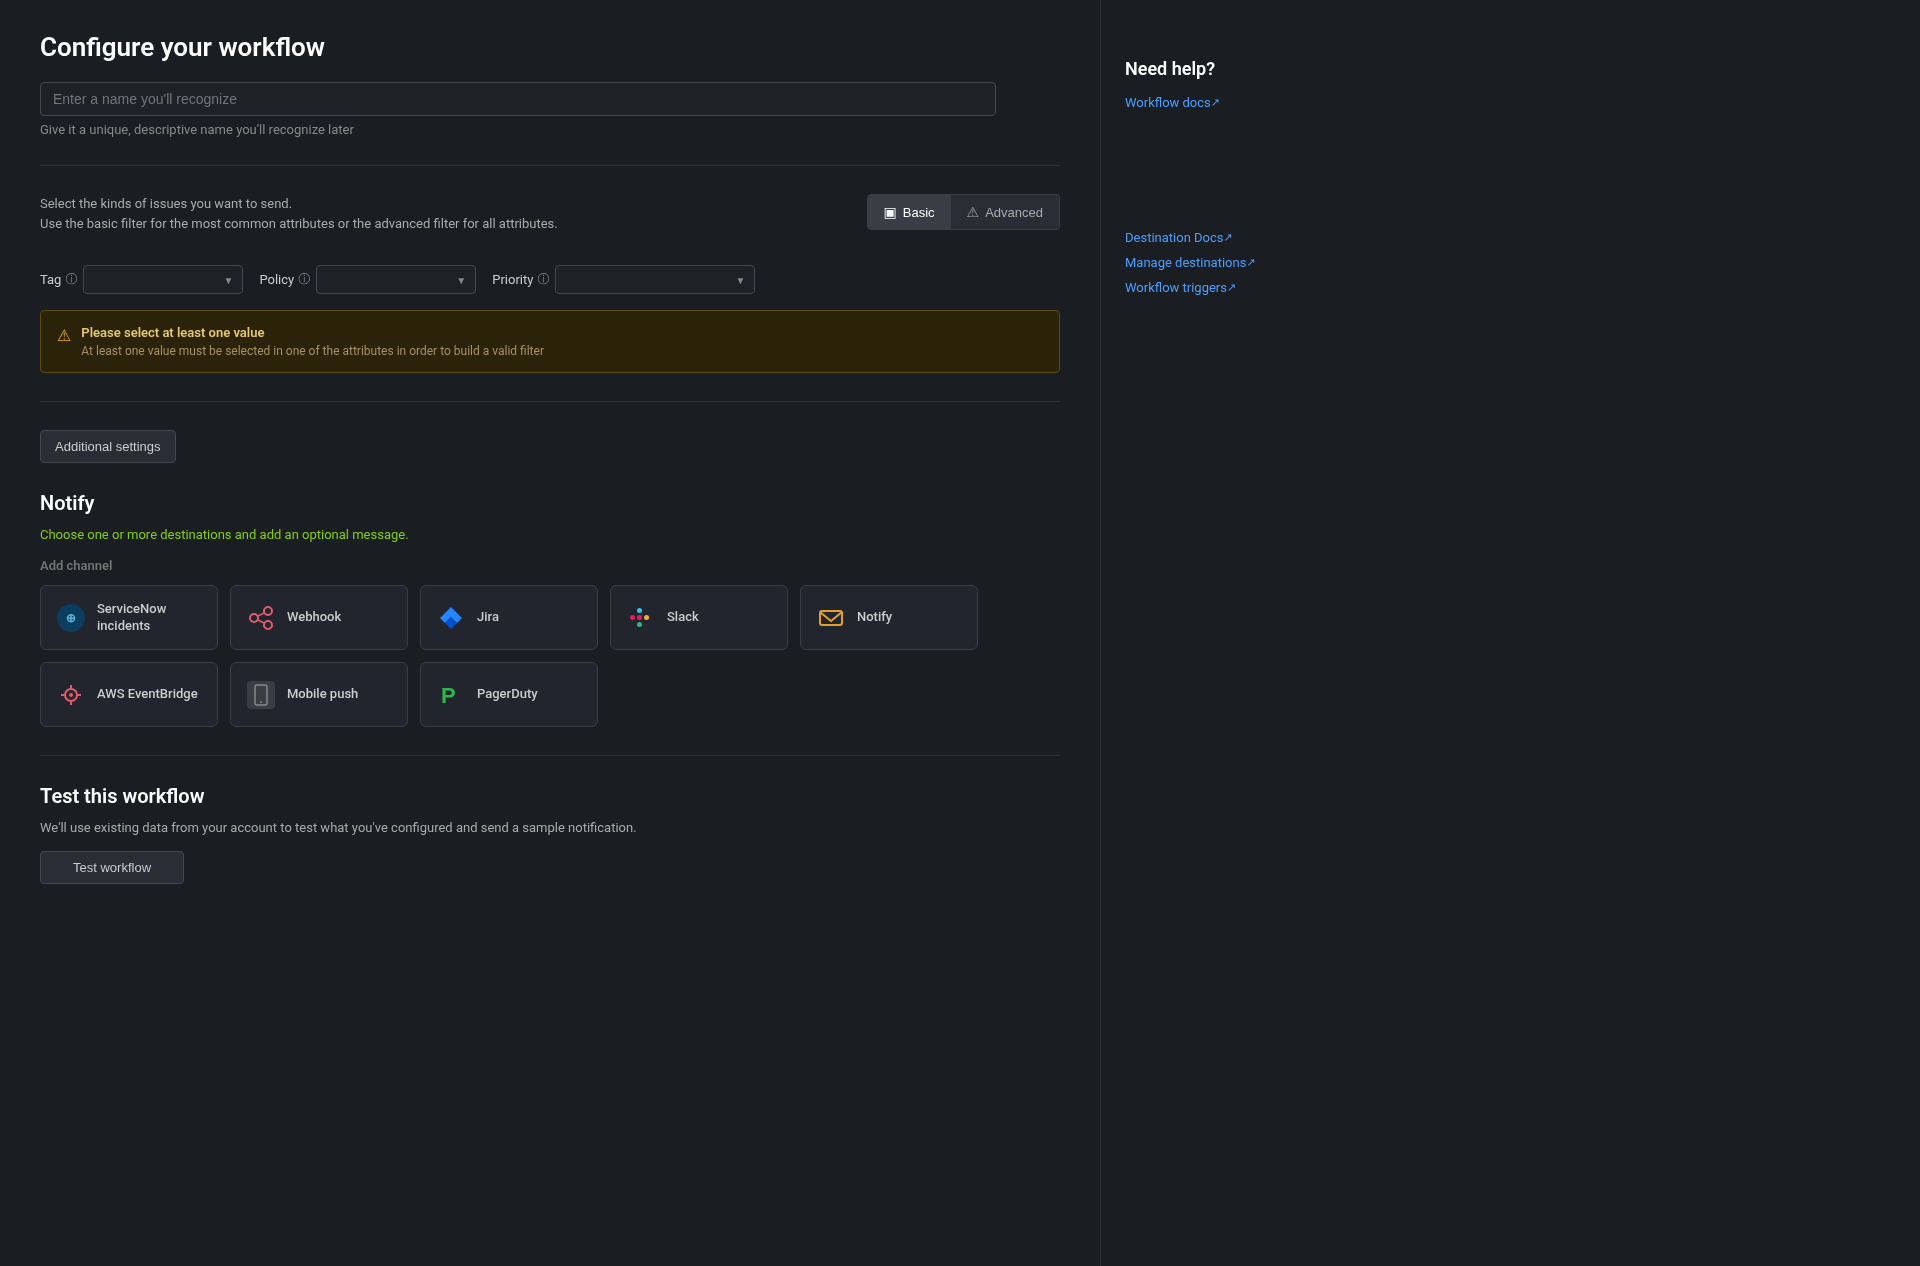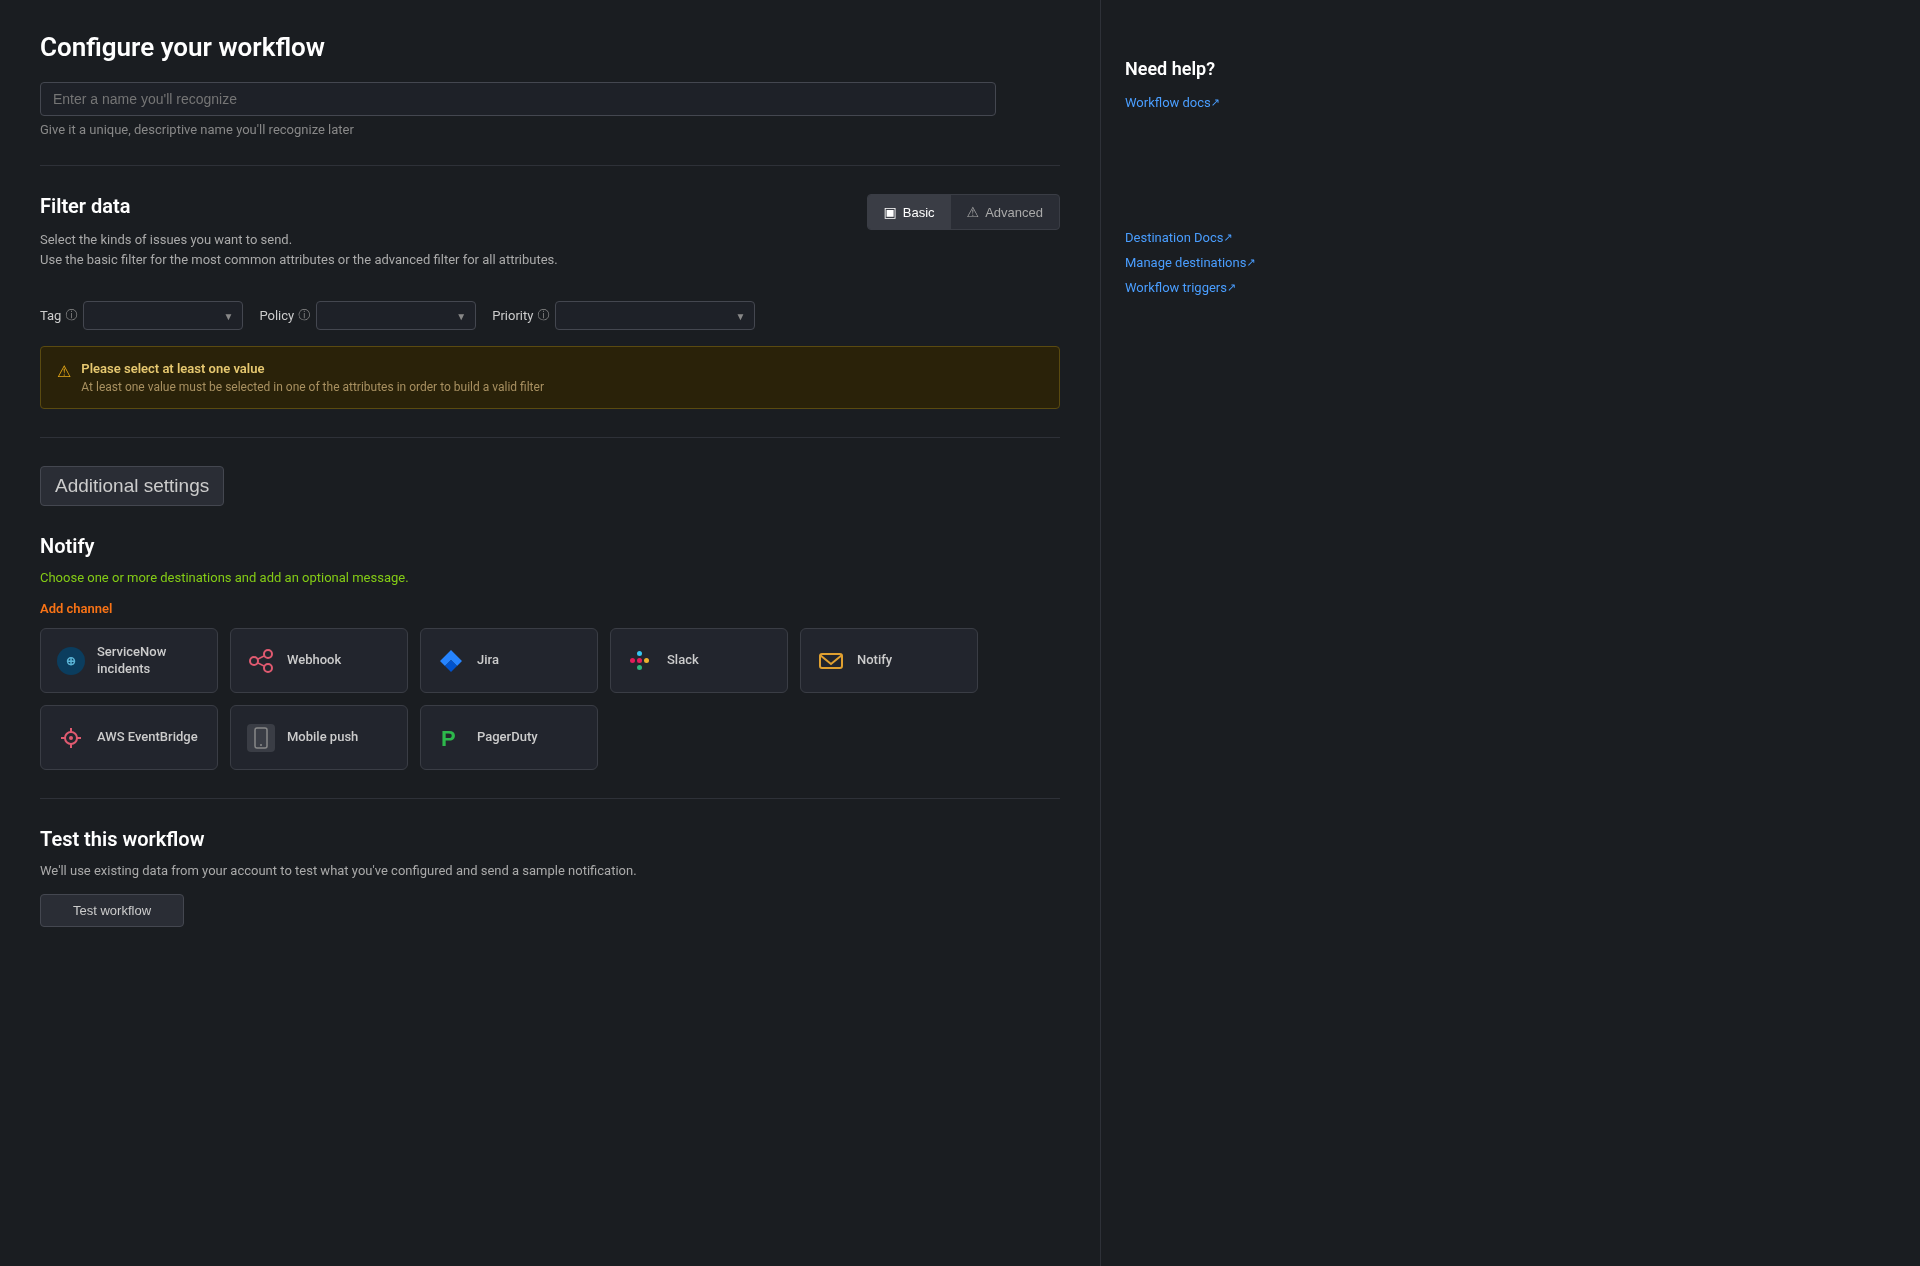--- a/index.html
+++ b/index.html
@@ -180,33 +180,33 @@
       font-size: 12px;
     }
     
     .additional-settings-btn {
       background-color: #2a2d35;
       border: 1px solid #444750;
       color: #ccc;
       padding: 8px 14px;
       border-radius: 4px;
       cursor: pointer;
-      font-size: 19px;
+      font-size: 13px;
       margin-bottom: 28px;
     }
     
     .notify-desc {
       color: #84cc16;
       font-size: 13px;
       margin-bottom: 16px;
     }
     .add-channel-label {
       font-size: 13px;
       font-weight: 600;
-      color: #f97316;
+      color: #737373;
       margin-bottom: 12px;
     }
     
     .channel-grid {
       display: flex;
       flex-wrap: wrap;
       gap: 12px;
       margin-bottom: 12px;
     }
     .channel-card {
@@ -316,21 +316,20 @@
     
     <input class="workflow-name-input" type="text" placeholder="Enter a name you'll recognize" style="">
     <p class="input-hint">Give it a unique, descriptive name you'll recognize later</p>
 
     <hr class="divider">
 
     
     <div>
       <div class="filter-header">
         <div class="filter-text">
-          <h2 class="section-title">Filter data</h2>
           <p class="section-desc">
             <span>Select the kinds of issues you want to send.</span><br>
             <span>Use the basic filter for the most common attributes or the advanced filter for all attributes.</span>
           </p>
         </div>
         <div class="filter-toggle">
           <button class="toggle-btn active">
             <span class="toggle-btn-icon">▣</span>
             <span>Basic</span>
           </button>

